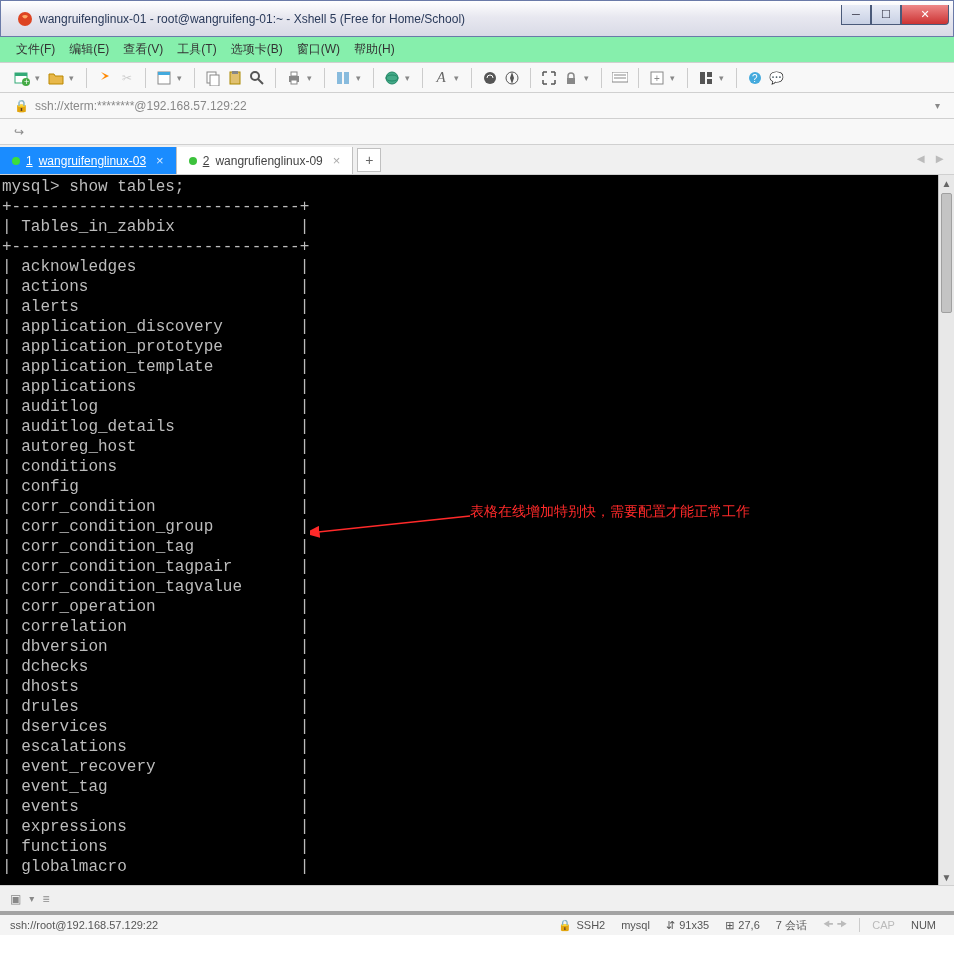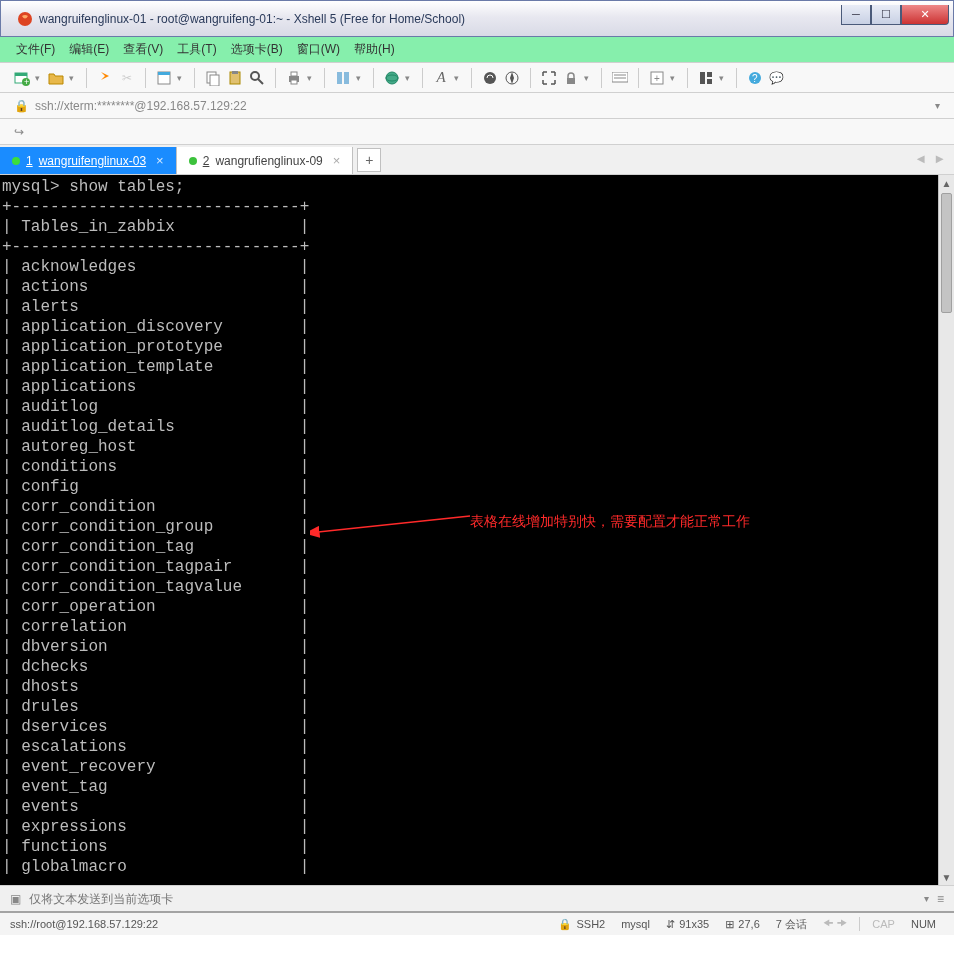--- a/index.html
+++ b/index.html
@@ -49,31 +49,31 @@
 
 
 .terminal-wrap { position: relative; height: 710px; background: #000; display: flex; }
 .terminal { flex: 1; padding: 2px 2px; background: #000; color: #bcbcbc; font-family: Consolas, "Courier New", monospace; font-size: 16px; line-height: 20px; white-space: pre; overflow: hidden; }
 .scrollbar-v { width: 16px; background: #e8e8e8; border-left: 1px solid #c0c0c0; position: relative; }
 .scroll-thumb { position: absolute; top: 18px; left: 2px; right: 2px; height: 120px; background: #c4c4c4; border: 1px solid #a0a0a0; border-radius: 2px; }
 .scroll-arrow { position: absolute; left: 0; right: 0; height: 16px; display: flex; align-items: center; justify-content: center; font-size: 10px; color: #666; }
 .scroll-arrow.up { top: 0; }
 .scroll-arrow.down { bottom: 0; }
 
-.annotation { position: absolute; top: 338px; left: 470px; color: #ff2a2a; font-size: 14px; font-family: "Microsoft YaHei", sans-serif; pointer-events: none; }
+.annotation { position: absolute; top: 328px; left: 470px; color: #ff2a2a; font-size: 14px; font-family: "Microsoft YaHei", sans-serif; pointer-events: none; }
 .annotation-arrow { position: absolute; top: 335px; left: 310px; pointer-events: none; }
 
 
 .inputbar { height: 26px; background: #f0f0f0; border-top: 1px solid #d0d0d0; display: flex; align-items: center; padding: 0 10px; gap: 8px; }
 .inputbar .icon { color: #888; }
 .inputbar input { flex: 1; border: none; background: transparent; font-size: 12px; color: #888; outline: none; }
 .inputbar .dd { color: #888; font-size: 10px; }
 
 
-.statusbar { height: 24px; background: #f4f4f4; border-top: 2px solid #a3a3a3; display: flex; align-items: center; padding: 0 10px; font-size: 11px; color: #555; }
+.statusbar { height: 24px; background: #f4f4f4; border-top: 4px solid #a3a3a3; display: flex; align-items: center; padding: 0 10px; font-size: 11px; color: #555; }
 .statusbar .spacer { flex: 1; }
 .statusbar .seg { margin: 0 8px; display: flex; align-items: center; gap: 4px; }
 .statusbar .sep-v { width: 1px; height: 14px; background: #ccc; margin: 0 4px; }
 .statusbar .arrows { color: #bbb; font-size: 12px; }
 </style>
 </head>
 <body>
 
 <div class="titlebar">
   <svg class="titlebar-icon" viewBox="0 0 16 16">
@@ -314,21 +314,20 @@
         <marker id="ah" markerWidth="10" markerHeight="8" refX="1" refY="4" orient="auto">
           <polygon points="0 0, 10 4, 0 8" fill="#ff2a2a"></polygon>
         </marker>
       </defs>
     <line x1="160" y1="6" x2="8" y2="22" stroke="#ff2a2a" stroke-width="1.5" marker-end="url(#ah)"></line>
   </svg>
 </div>
 
 <div class="inputbar">
   <span class="icon">▣</span>
-  <input type="text" placeholder="仅将文本发送到当前选项卡" style="">
   <span class="dd">▾</span>
   <span class="icon" style="color:#888">≡</span>
 </div>
 
 <div class="statusbar">
   <span>ssh://root@192.168.57.129:22</span>
   <span class="spacer"></span>
   <span class="seg">🔒 <span>SSH2</span></span>
   <span class="seg">mysql</span>
   <span class="seg">⇵ <span>91x35</span></span>

